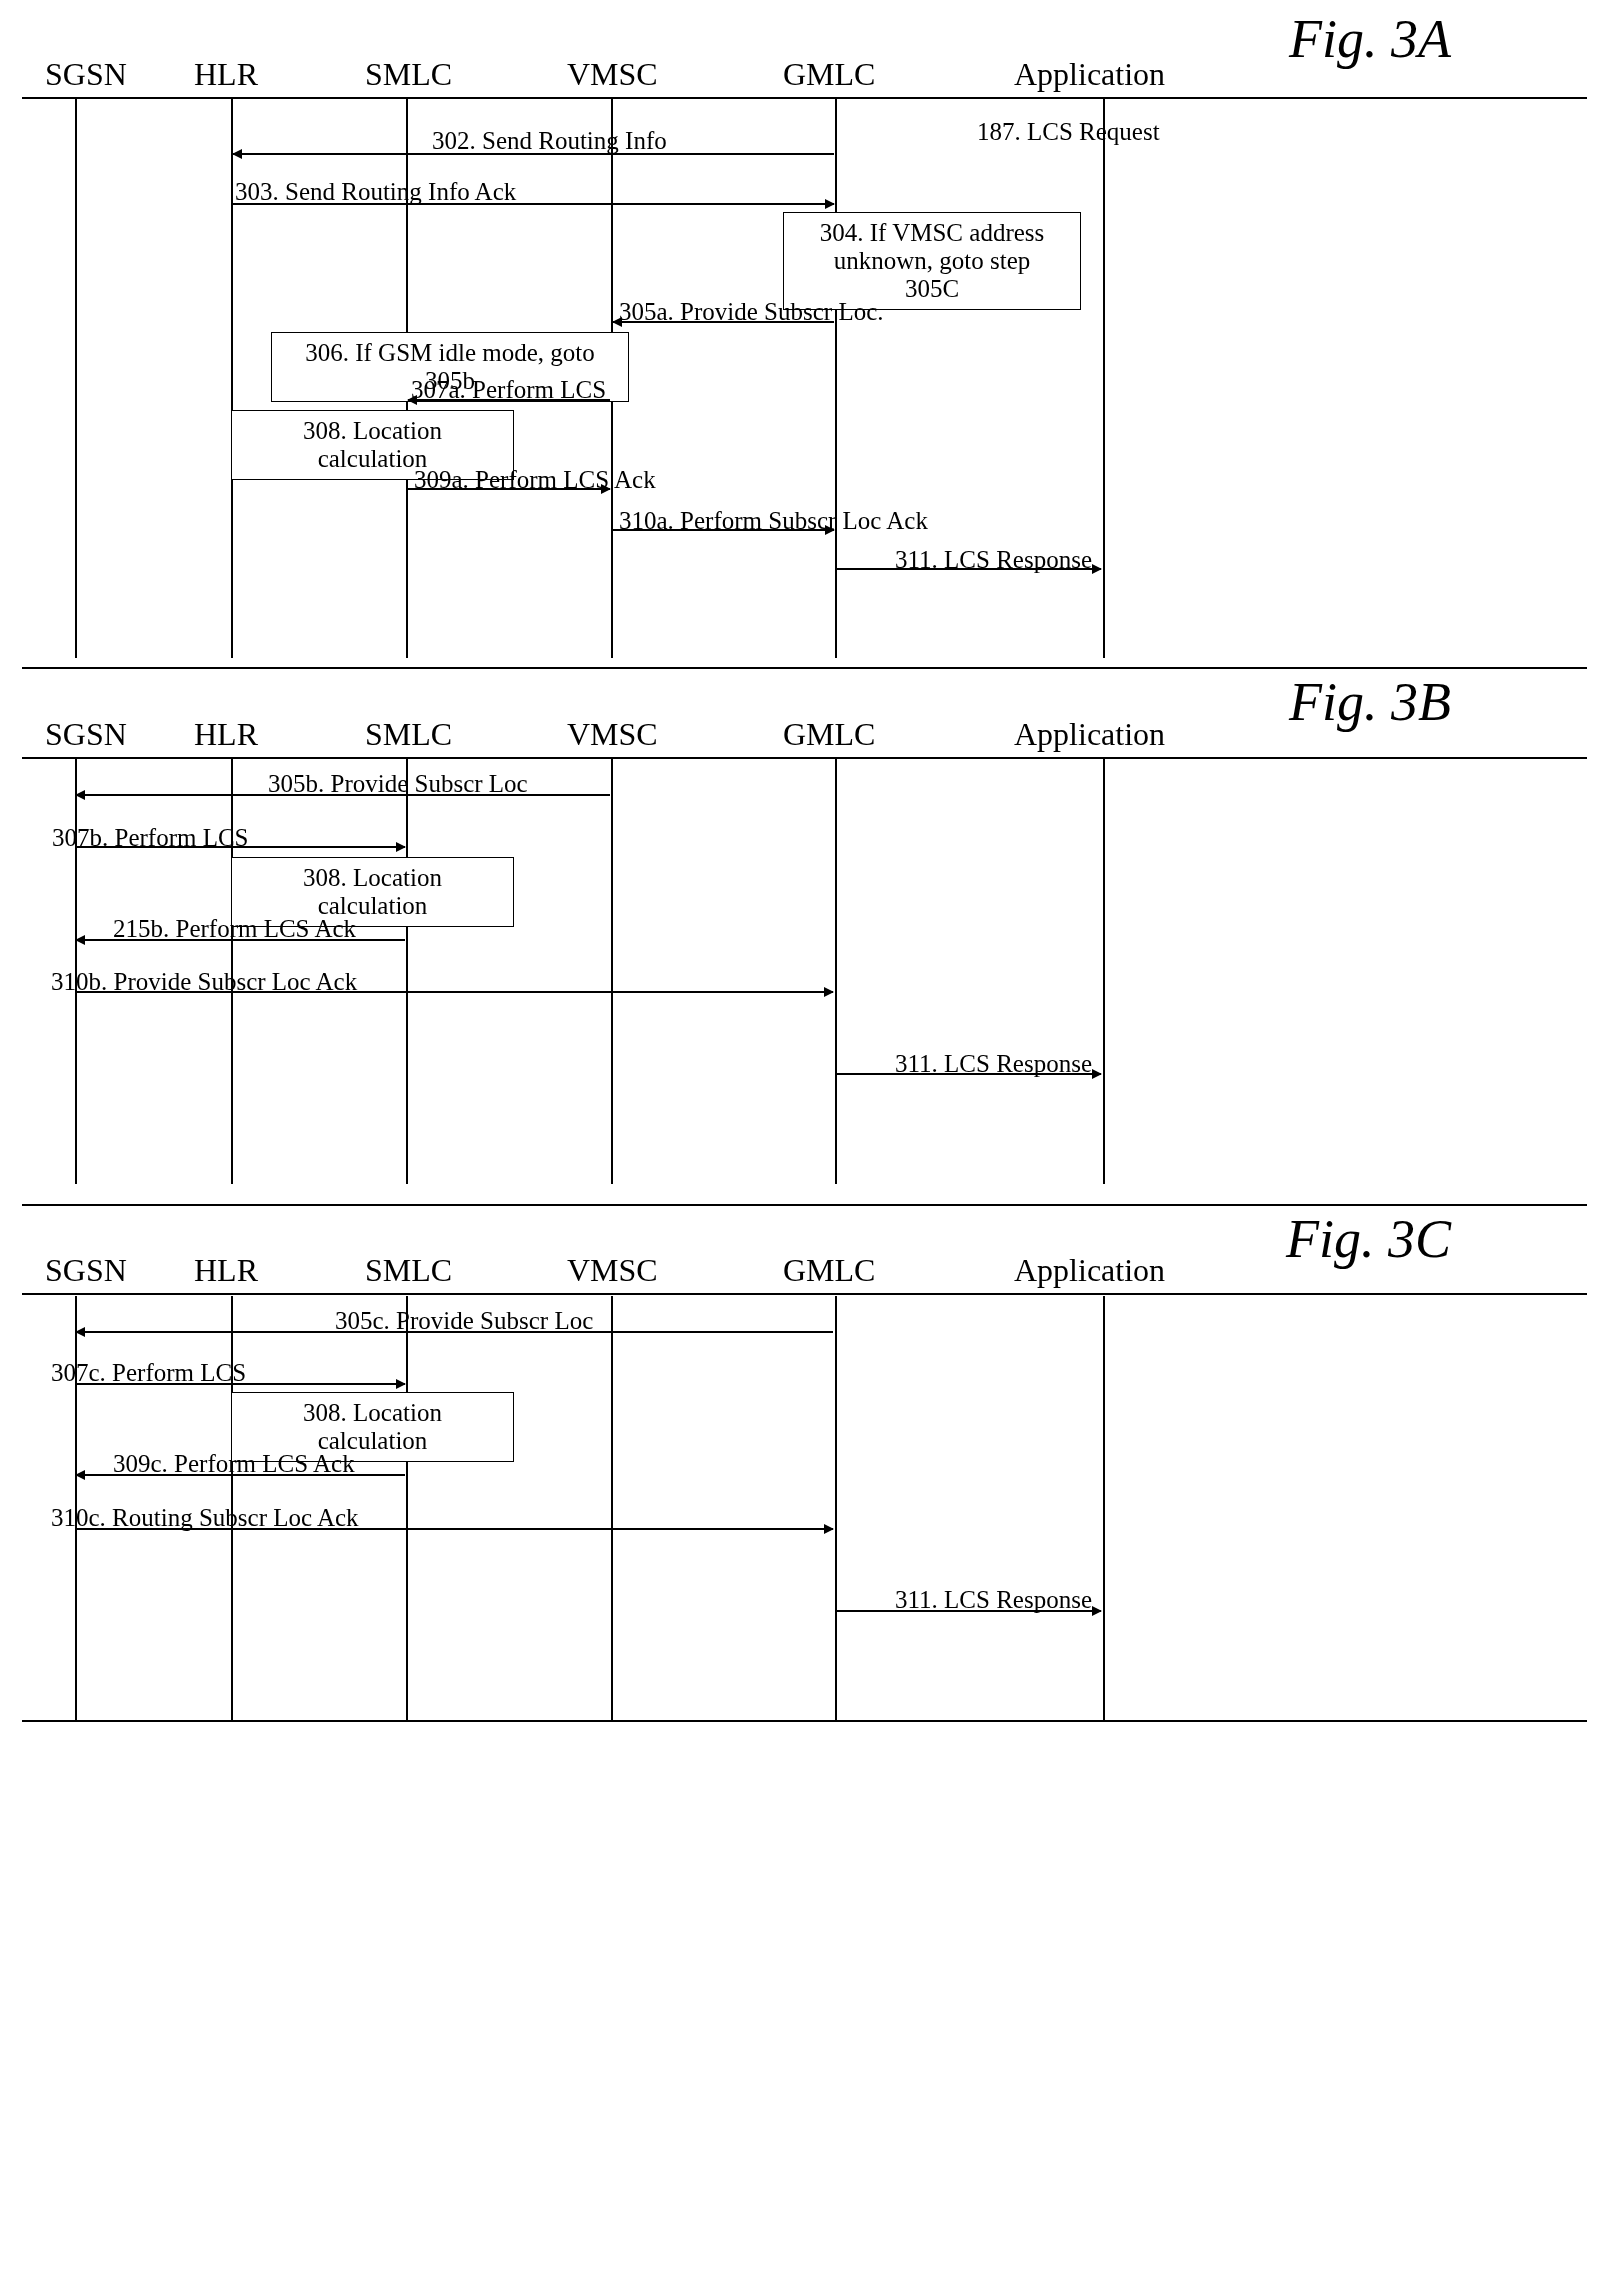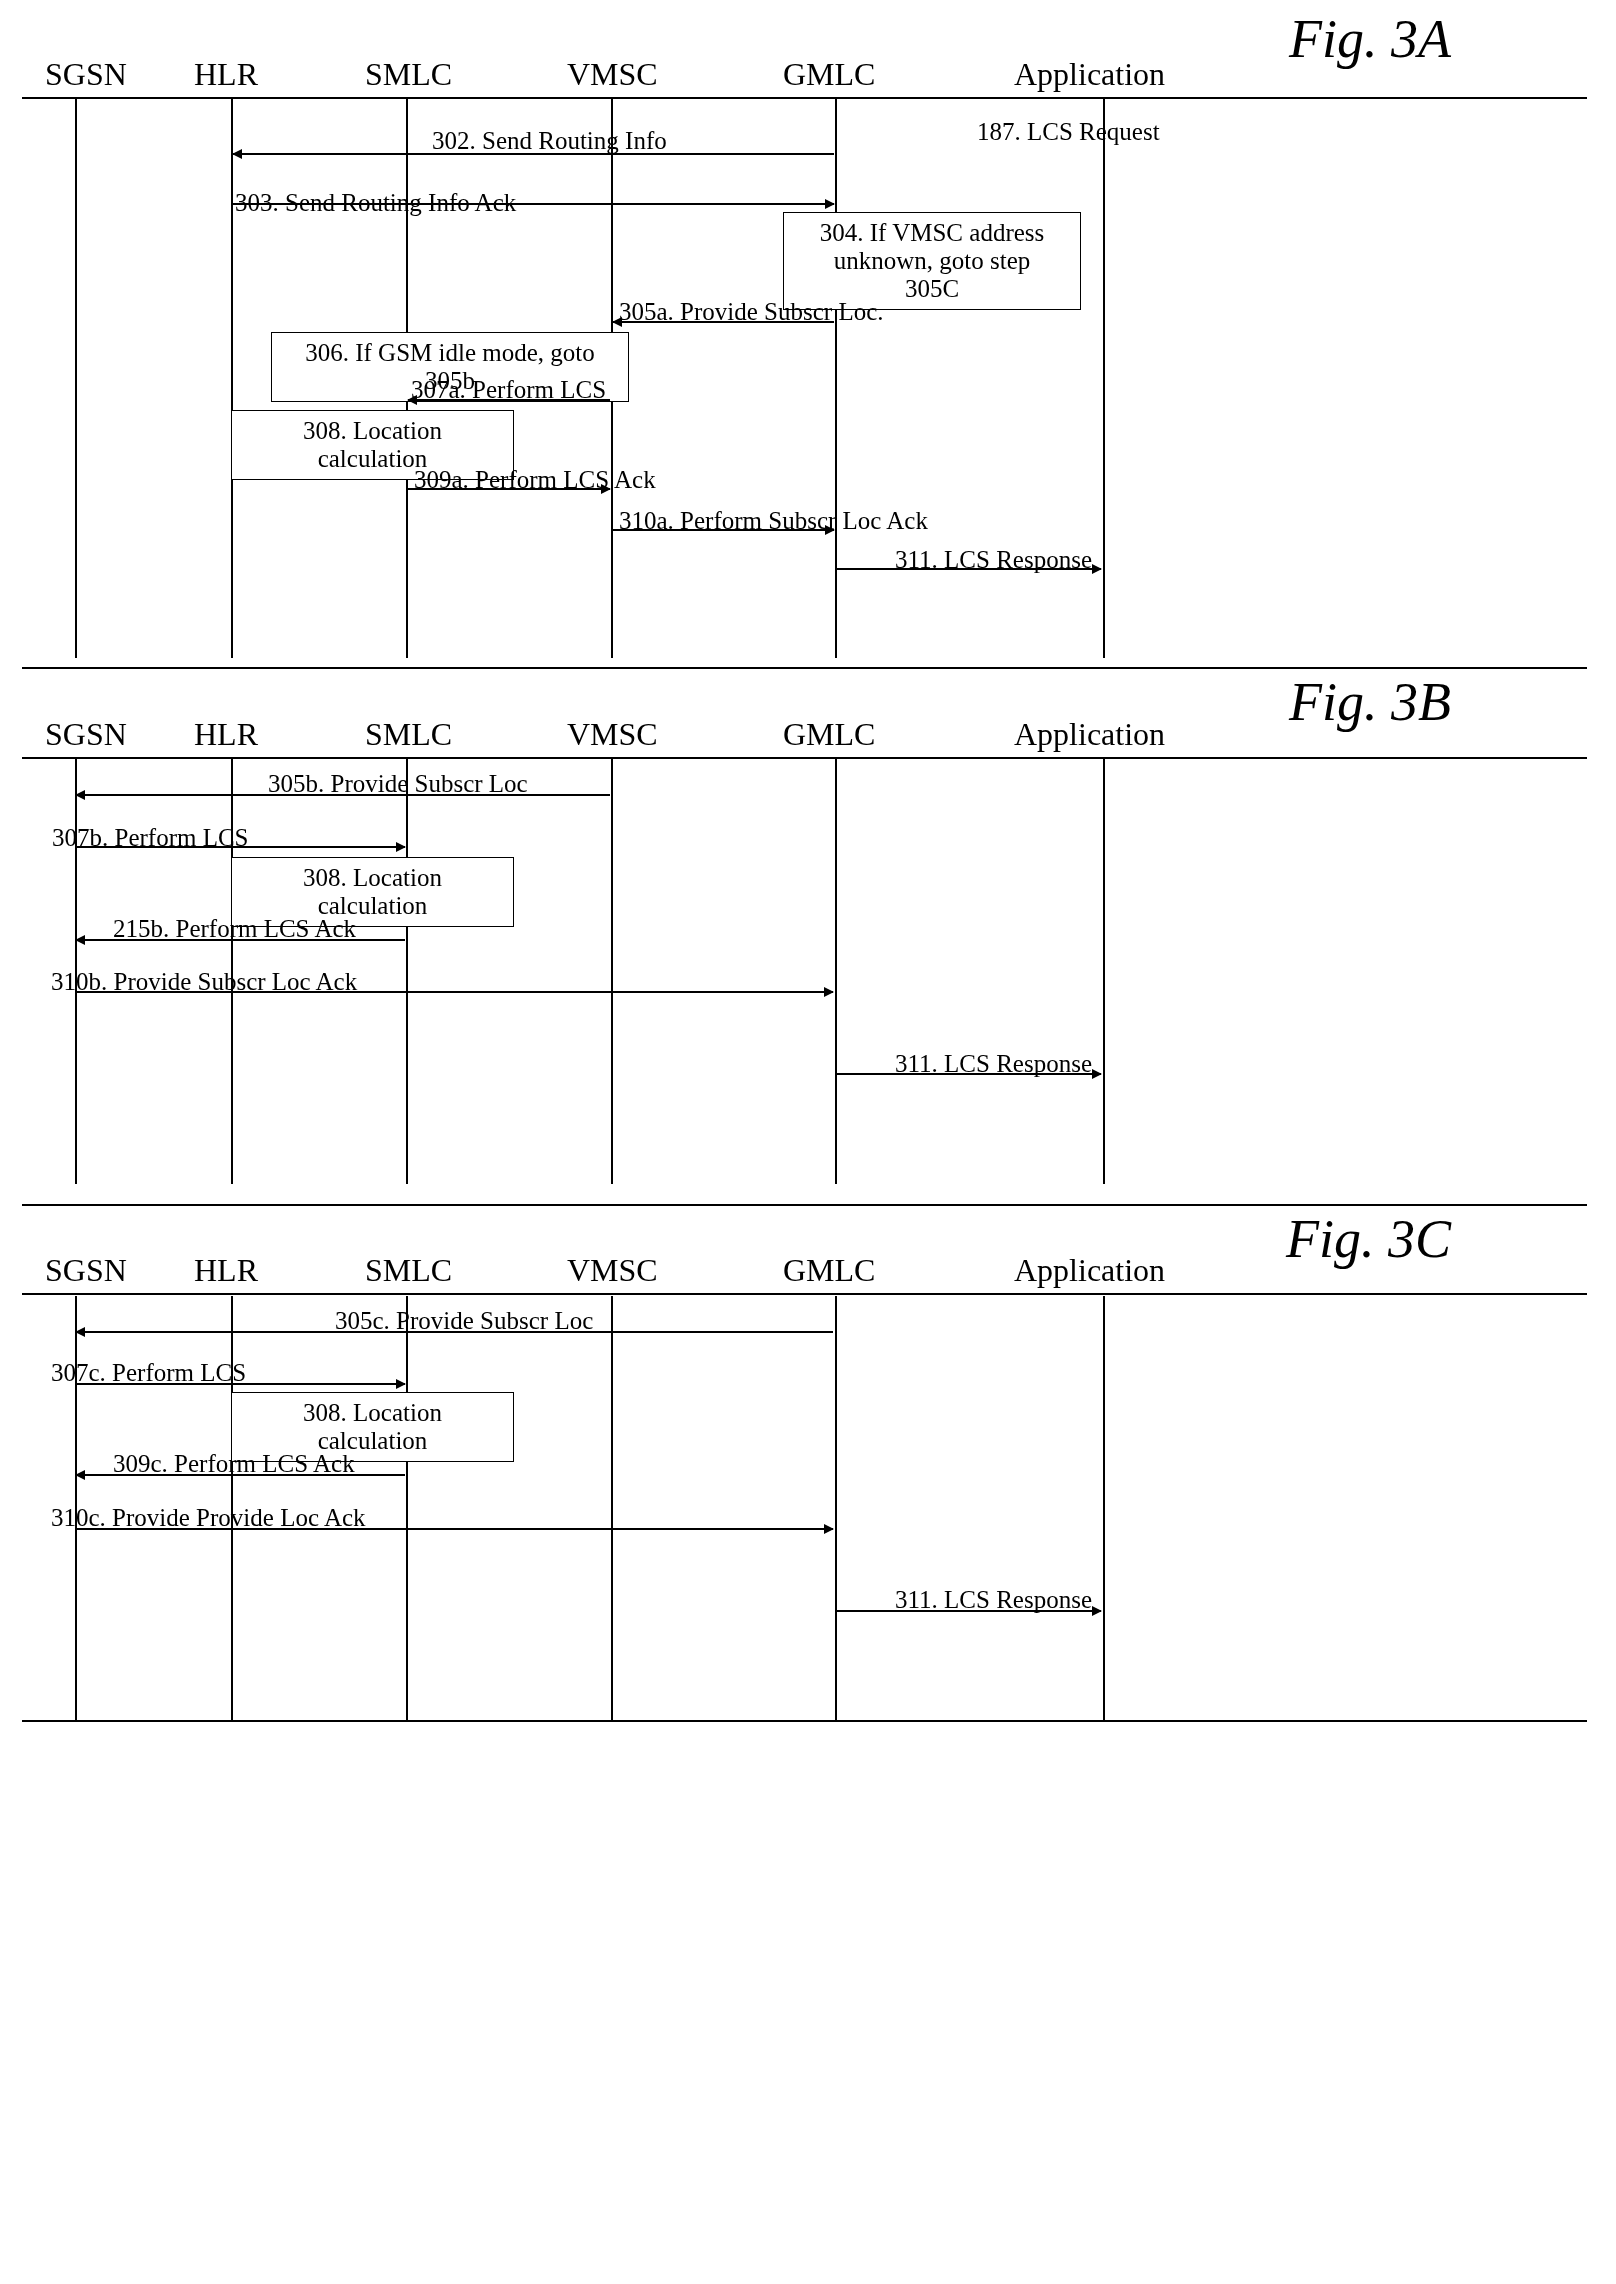--- a/index.html
+++ b/index.html
@@ -114,21 +114,21 @@
   <div class="vline" style="left:835px; top:99px; height:559px;"></div>
 
   <div class="vline" style="left:1103px; top:99px; height:559px;"></div>
 
   <div class="arrow-label" style="left:977px; top:118px;">187. LCS Request</div>
 
   <div class="arrow left" style="left:233px; top:153px; width:601px;"></div>
   <div class="arrow-label" style="left:432px; top:127px;">302. Send Routing Info</div>
 
   <div class="arrow" style="left:233px; top:203px; width:601px;"></div>
-  <div class="arrow-label" style="left:235px; top:189px;">303. Send Routing Info Ack</div>
+  <div class="arrow-label" style="left:235px; top:178px;">303. Send Routing Info Ack</div>
 
   <div class="box-label" style="left:783px; top:212px; width:298px;">304. If VMSC address<br>unknown, goto step 305C</div>
 
   <div class="arrow left" style="left:613px; top:321px; width:221px;"></div>
   <div class="arrow-label" style="left:619px; top:298px;">305a. Provide Subscr Loc.</div>
 
   <div class="box-label" style="left:231px; top:332px; width:358px;margin-left:40px;">306. If GSM idle mode, goto 305b</div>
 
   <div class="arrow left" style="left:408px; top:399px; width:202px;"></div>
   <div class="arrow-label" style="left:411px; top:376px;">307a. Perform LCS</div>
@@ -206,21 +206,21 @@
 
   <div class="arrow" style="left:76px; top:1383px; width:329px;"></div>
   <div class="arrow-label" style="left:51px; top:1359px;">307c. Perform LCS</div>
 
   <div class="box-label" style="left:231px; top:1392px; width:283px;">308. Location calculation</div>
 
   <div class="arrow left" style="left:76px; top:1474px; width:329px;"></div>
   <div class="arrow-label" style="left:113px; top:1450px;">309c. Perform LCS Ack</div>
 
   <div class="arrow" style="left:76px; top:1528px; width:757px;"></div>
-  <div class="arrow-label" style="left:51px; top:1504px;">310c. Provide Provide Loc Ack</div>
+  <div class="arrow-label" style="left:51px; top:1504px;">310c. Routing Subscr Loc Ack</div>
 
   <div class="arrow" style="left:836px; top:1610px; width:265px;"></div>
   <div class="arrow-label" style="left:895px; top:1586px;">311. LCS Response</div>
 
   <div style="position:absolute; top:1720px; left:22.4px; width:1565px; height:2.2px; background:#000;"></div>
 
 </div>
 
 
 </body></html>

